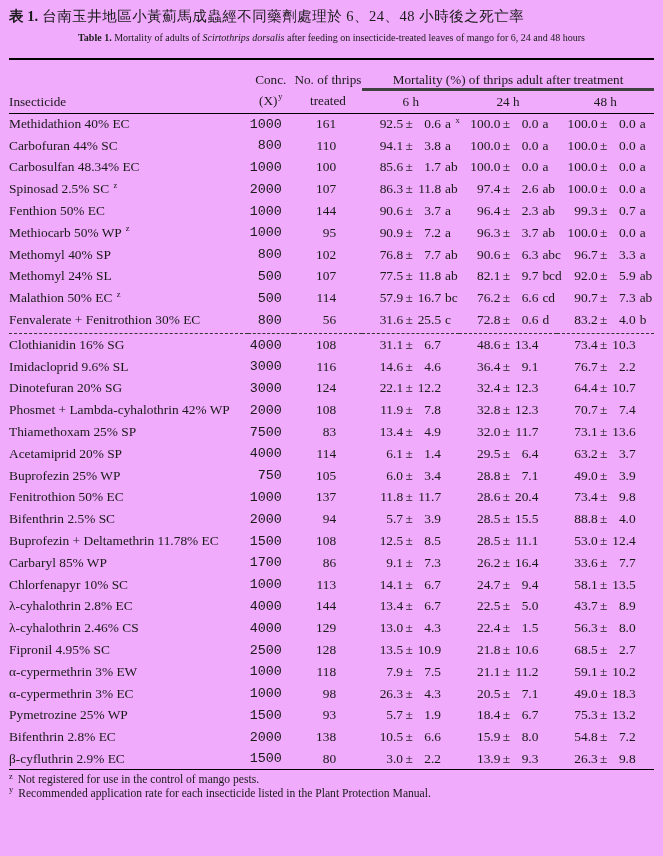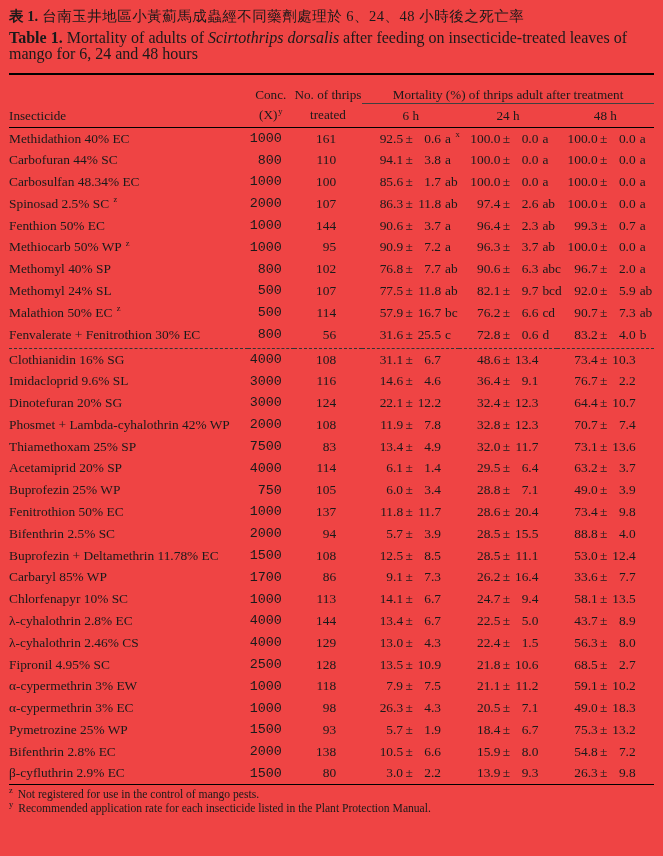--- a/index.html
+++ b/index.html
@@ -5,34 +5,35 @@
   * { margin: 0; padding: 0; box-sizing: border-box; }
   html, body { background: #ffffff; }
   body {
     width: 663px;
     font-family: "Liberation Serif", "DejaVu Serif", serif;
     color: #1a1a1a;
   }
   .page {
     width: 663px;
     height: 856px;
-    background: #ef4444;
+    background: #f0abfc;
     padding: 6px 9px 0 9px;
     overflow: hidden;
   }
   .title-zh {
     font-size: 14.5px;
     line-height: 20px;
     letter-spacing: 0.5px;
   }
   .title-zh .lbl { font-weight: bold; letter-spacing: 0; }
   .title-en {
-    font-size: 16px;
+    font-size: 10px;
     line-height: 15.5px;
     margin-top: 4px;
+    text-align: center;
   }
   .title-en .lbl { font-weight: bold; }
   .title-en .species { font-style: italic; }
 
   table.main {
     table-layout: fixed;
     border-collapse: collapse;
     width: 645px;
     margin-top: 12px;
     border-top: 2px solid #000;
@@ -51,21 +52,21 @@
     text-align: center;
     vertical-align: middle;
   }
   tr.h1 th { height: 27px; padding-top: 12px; }
   tr.h2 th { height: 24px; }
   th.th-ins {
     text-align: left;
     vertical-align: bottom;
     padding-bottom: 3px;
   }
-  th.th-mort { border-bottom: 1px solid #404040; }
+  th.th-mort { border-bottom: 3px solid #404040; }
 
   td {
     font-size: 13.4px;
     height: 21.8px;
     padding: 0;
     vertical-align: middle;
     white-space: nowrap;
   }
   .cell-name { text-align: left; }
   .cell-conc { text-align: right; padding-right: 12px; font-family: Liberation Mono, monospace; }
@@ -186,21 +187,21 @@
           <td class="cell-m"><span class="m-v">90.9</span><span class="m-pm">±</span><span class="m-s">7.2</span><span class="m-l">a</span></td>
           <td class="cell-m"><span class="m-v">96.3</span><span class="m-pm">±</span><span class="m-s">3.7</span><span class="m-l">ab</span></td>
           <td class="cell-m"><span class="m-v">100.0</span><span class="m-pm">±</span><span class="m-s">0.0</span><span class="m-l">a</span></td>
         </tr>
         <tr>
           <td class="cell-name">Methomyl 40% SP</td>
           <td class="cell-conc">800</td>
           <td class="cell-n">102</td>
           <td class="cell-m"><span class="m-v">76.8</span><span class="m-pm">±</span><span class="m-s">7.7</span><span class="m-l">ab</span></td>
           <td class="cell-m"><span class="m-v">90.6</span><span class="m-pm">±</span><span class="m-s">6.3</span><span class="m-l">abc</span></td>
-          <td class="cell-m"><span class="m-v">96.7</span><span class="m-pm">±</span><span class="m-s">2.0</span><span class="m-l">a</span></td>
+          <td class="cell-m"><span class="m-v">96.7</span><span class="m-pm">±</span><span class="m-s">3.3</span><span class="m-l">a</span></td>
         </tr>
         <tr>
           <td class="cell-name">Methomyl 24% SL</td>
           <td class="cell-conc">500</td>
           <td class="cell-n">107</td>
           <td class="cell-m"><span class="m-v">77.5</span><span class="m-pm">±</span><span class="m-s">11.8</span><span class="m-l">ab</span></td>
           <td class="cell-m"><span class="m-v">82.1</span><span class="m-pm">±</span><span class="m-s">9.7</span><span class="m-l">bcd</span></td>
           <td class="cell-m"><span class="m-v">92.0</span><span class="m-pm">±</span><span class="m-s">5.9</span><span class="m-l">ab</span></td>
         </tr>
         <tr>

